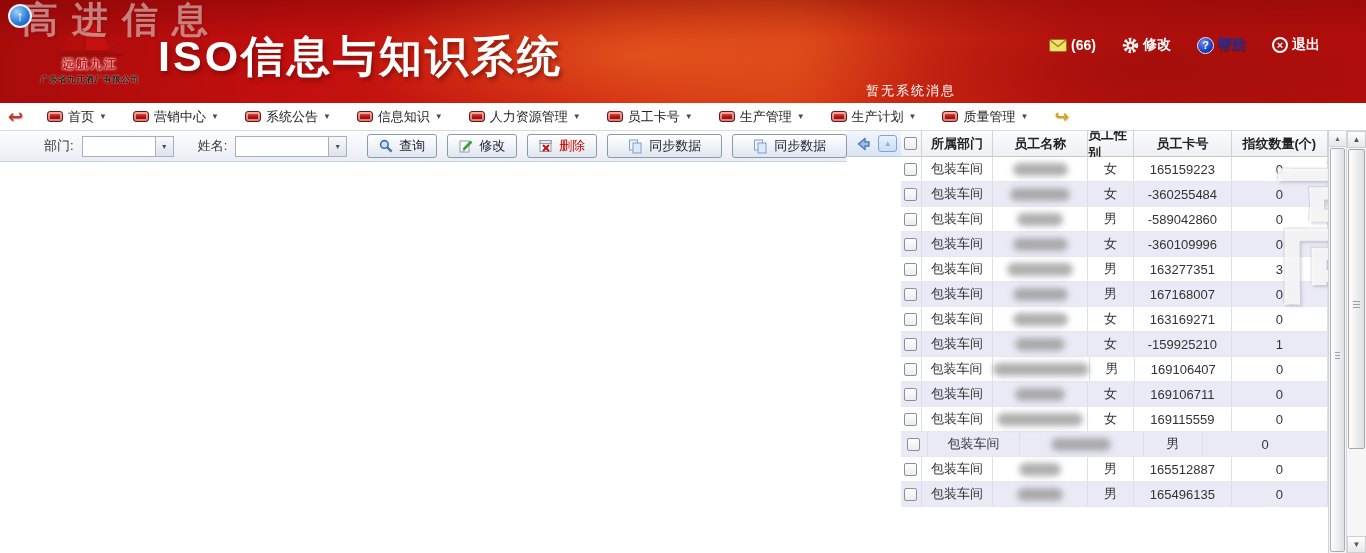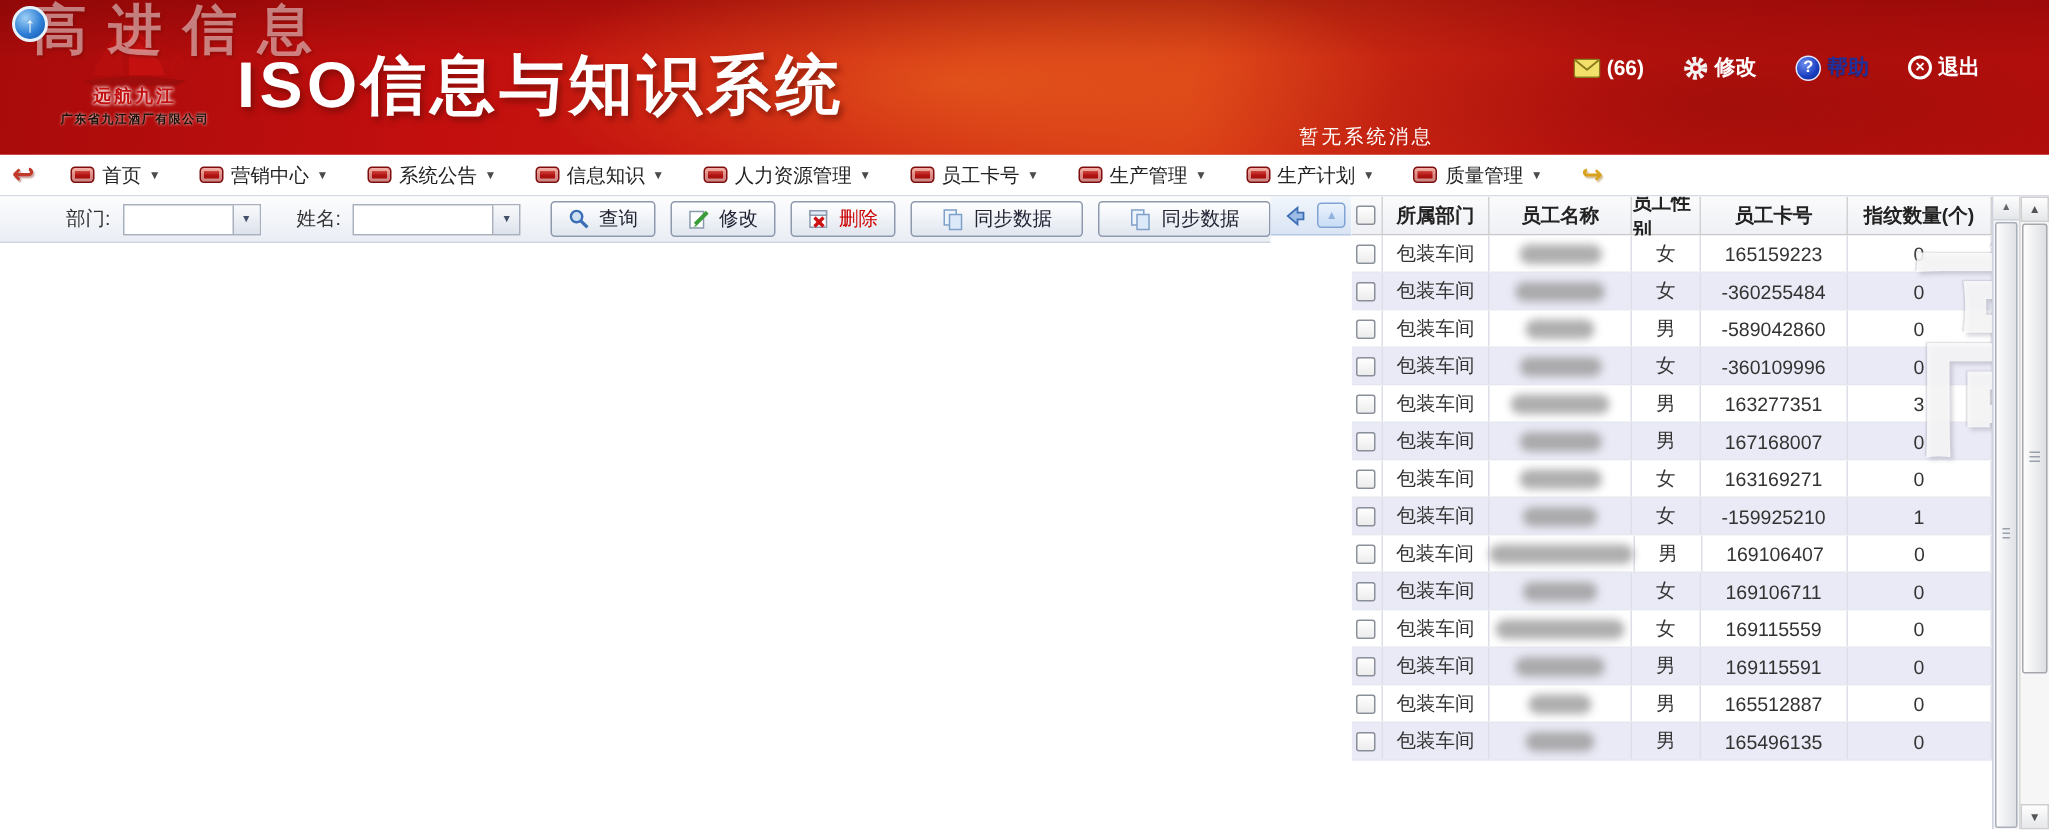--- a/index.html
+++ b/index.html
@@ -448,21 +448,20 @@
   </div>
             <div class="g-row alt">
     <div class="cell col-cb">
                 <span class="cb row-cb"></span>
               </div>
     <div class="cell col-dept c-dept">包装车间</div>
     <div class="cell col-name">
                 <span class="name-blob" style="width: 60px;"></span>
               </div>
     <div class="cell col-gender c-gender">男</div>
-    <div class="cell col-card c-card">169115591</div>
     <div class="cell col-count c-count">0</div>
     <div class="cell col-fill"></div>
   </div>
             <div class="g-row">
     <div class="cell col-cb">
                 <span class="cb row-cb"></span>
               </div>
     <div class="cell col-dept c-dept">包装车间</div>
     <div class="cell col-name">
                 <span class="name-blob" style="width: 42px;"></span>

